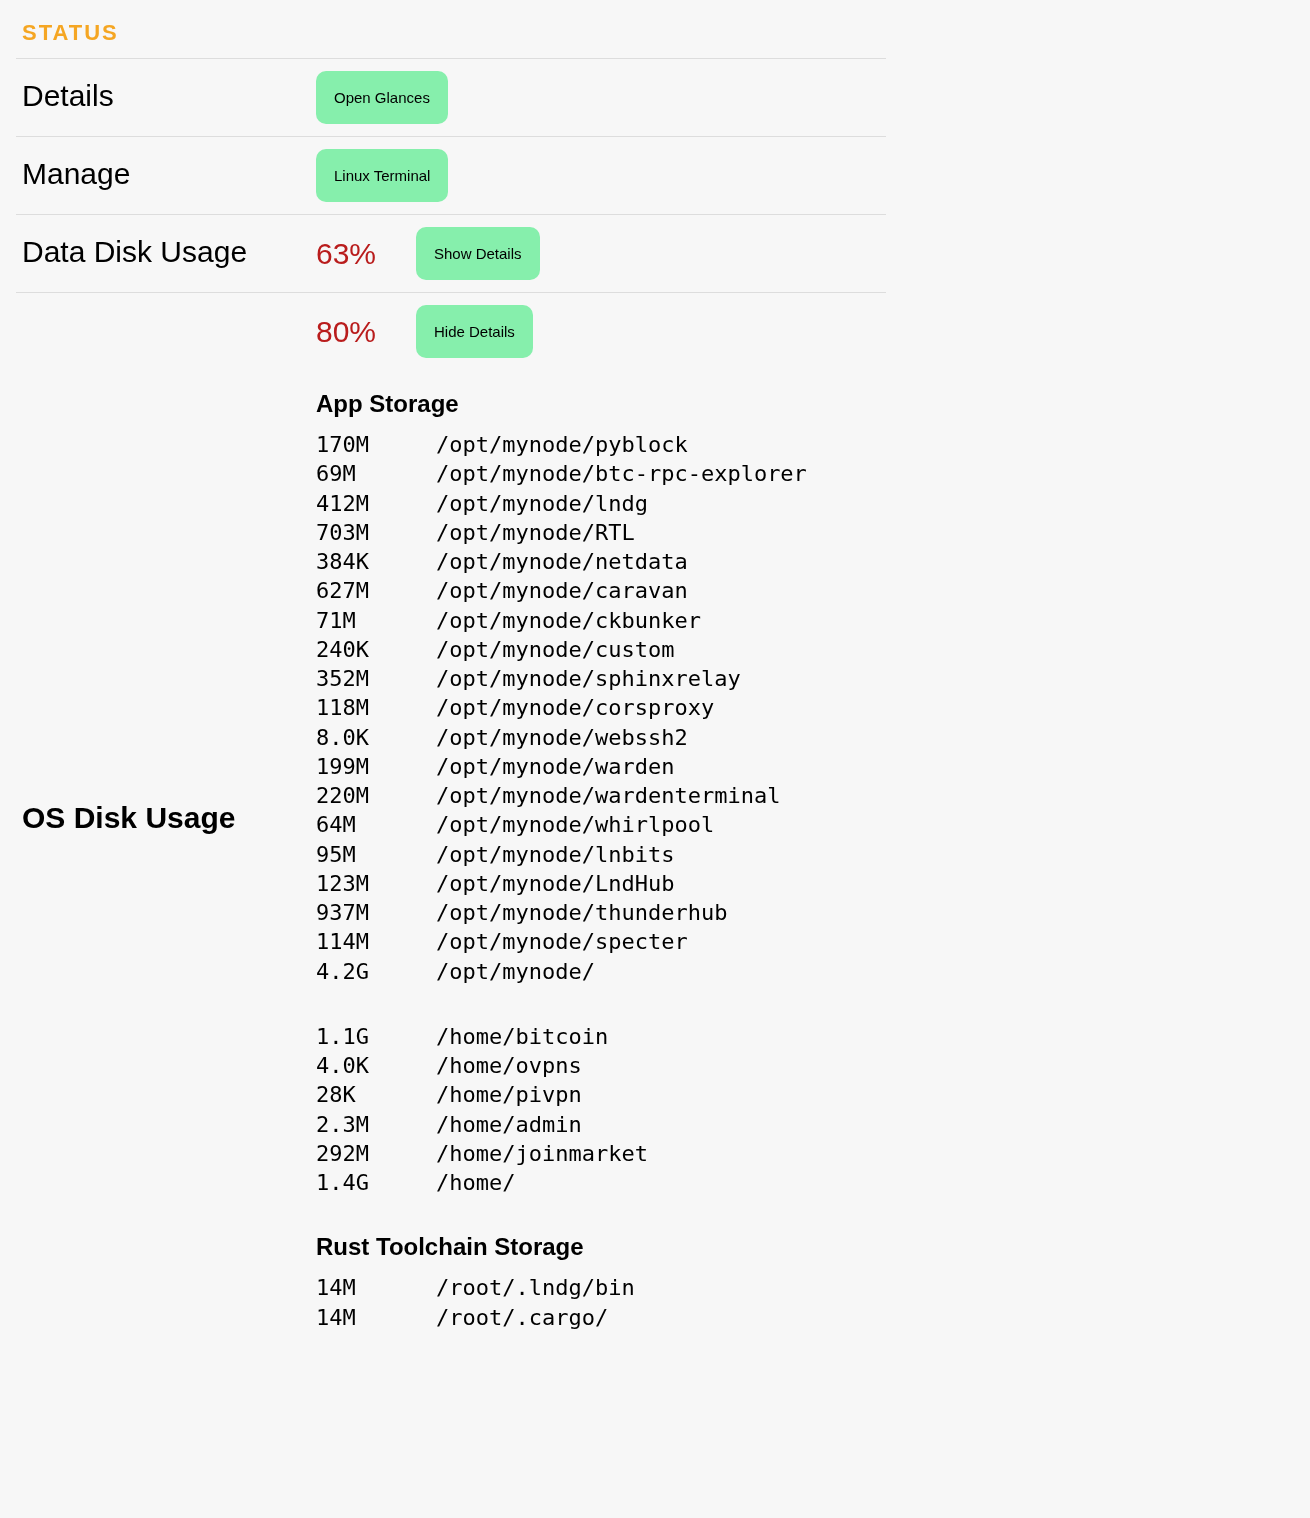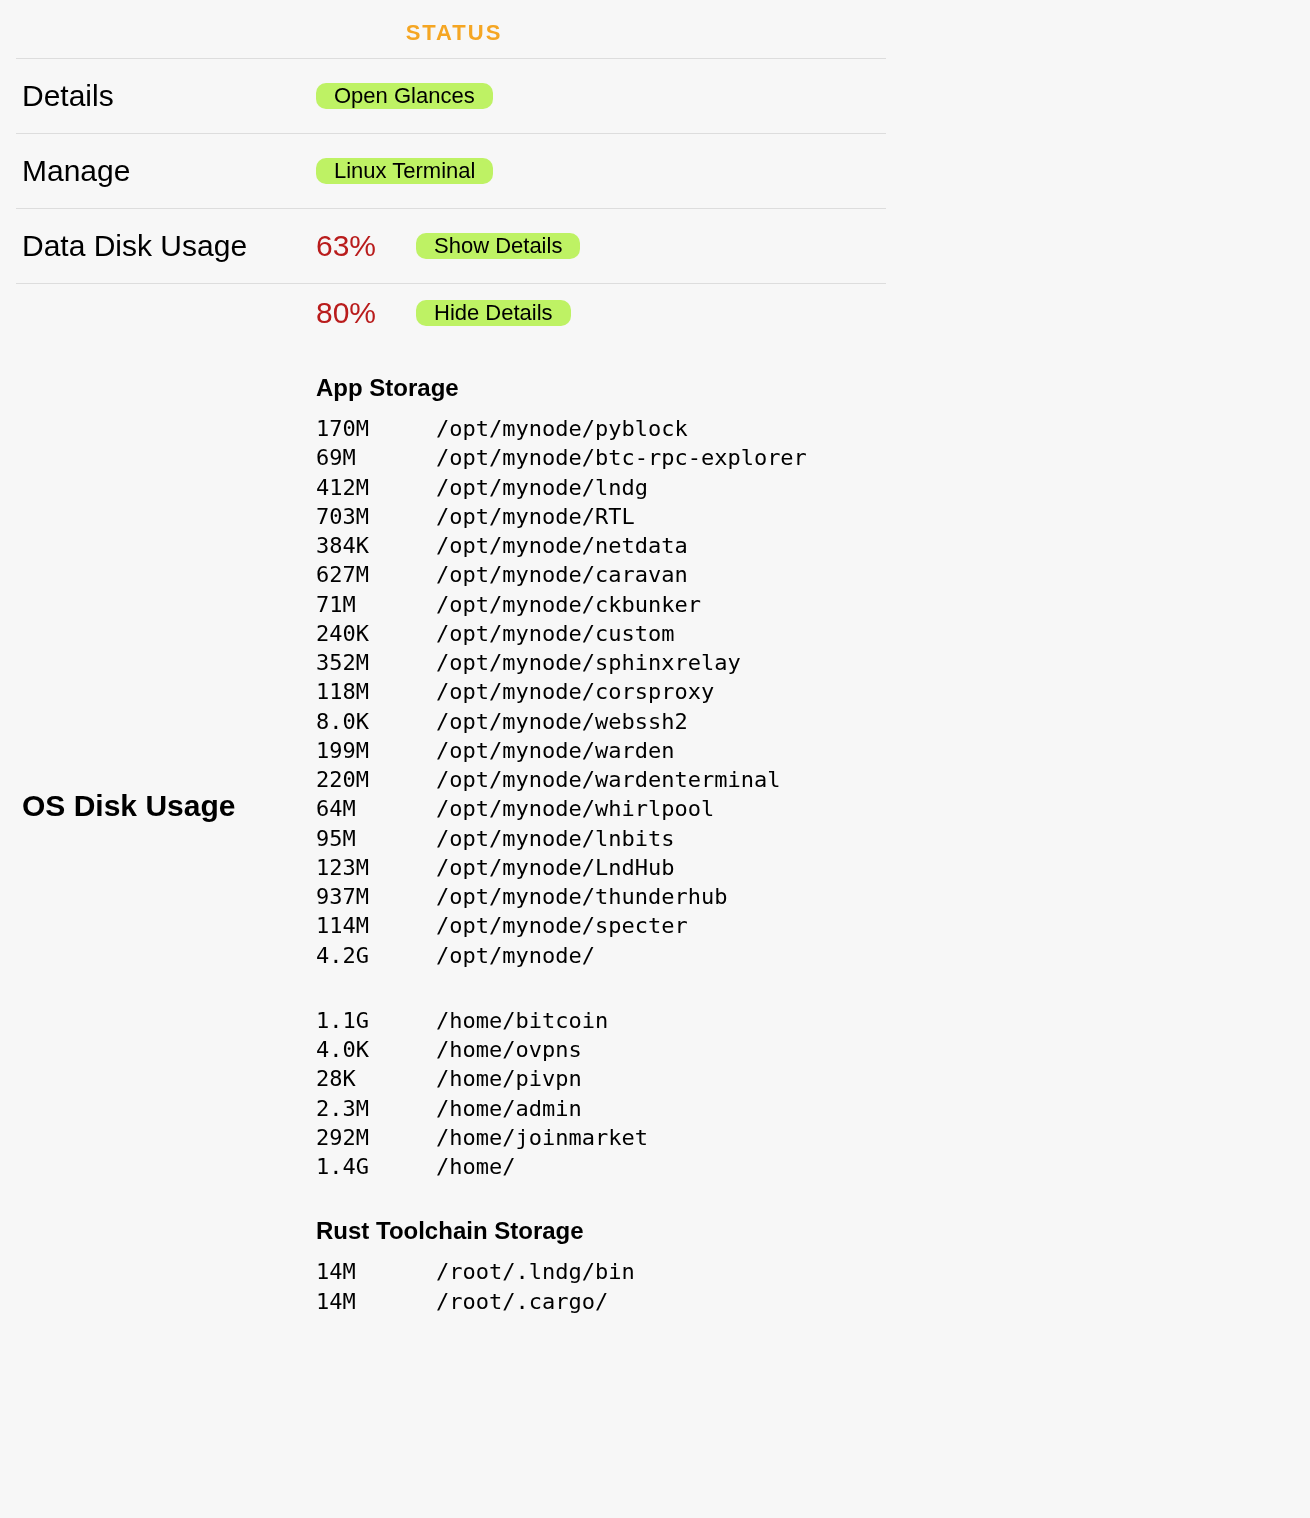--- a/index.html
+++ b/index.html
@@ -16,28 +16,27 @@
     .container {
       width: 870px;
     }
     .section-header {
       color: #f5a623;
       font-size: 22px;
       font-weight: 600;
       letter-spacing: 2px;
       margin-bottom: 12px;
       padding-left: 6px;
-      text-align: center;
     }
     .status-table {
       width: 100%;
     }
     .status-row {
       display: flex;
-      align-items: center;
+      align-items: flex-start;
       border-top: 1px solid #ddd;
     }
     .status-row.last {
       border-bottom: 1px solid #ddd;
     }
     .row-label {
       width: 300px;
       font-size: 30px;
       font-weight: 400;
       color: #000;
@@ -56,31 +55,31 @@
       align-items: center;
       gap: 24px;
     }
     .percent-value {
       font-size: 30px;
       font-weight: 400;
       color: #b91c1c;
       min-width: 76px;
     }
     .btn {
-      background: #bef264;
+      background: #86efac;
       border: none;
       border-radius: 10px;
-      padding: 0 18px;
-      font-size: 22px;
+      padding: 18px 18px;
+      font-size: 15px;
       color: #000;
       cursor: pointer;
       font-family: inherit;
     }
     .details-block {
-      margin-top: 36px;
+      margin-top: 24px;
     }
     .sub-heading {
       font-size: 24px;
       font-weight: 700;
       color: #000;
       margin-bottom: 12px;
     }
     .mono-listing {
       font-family: "SF Mono", "Menlo", "Consolas", monospace;
       font-size: 22px;

